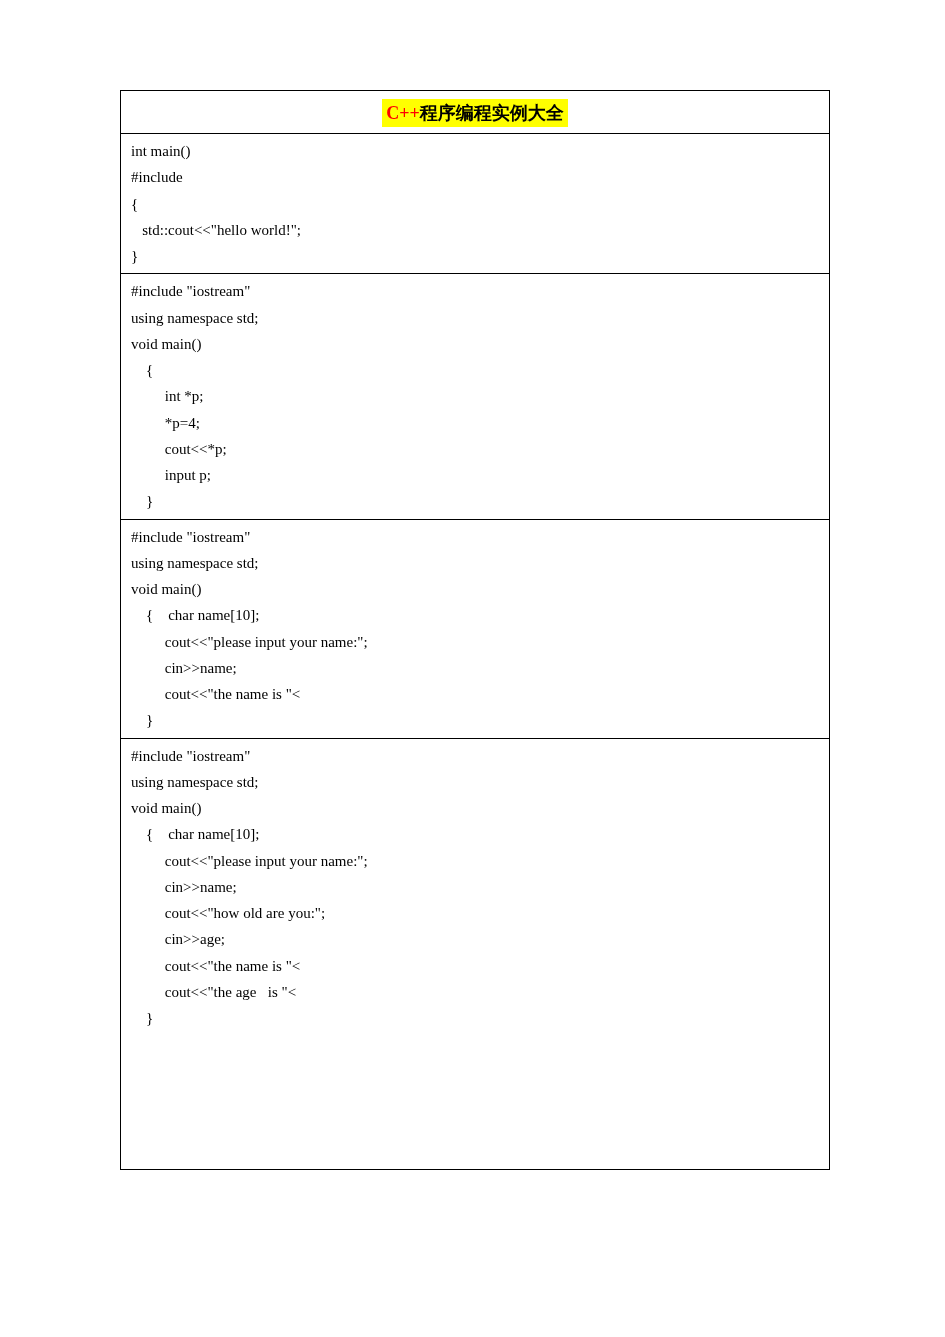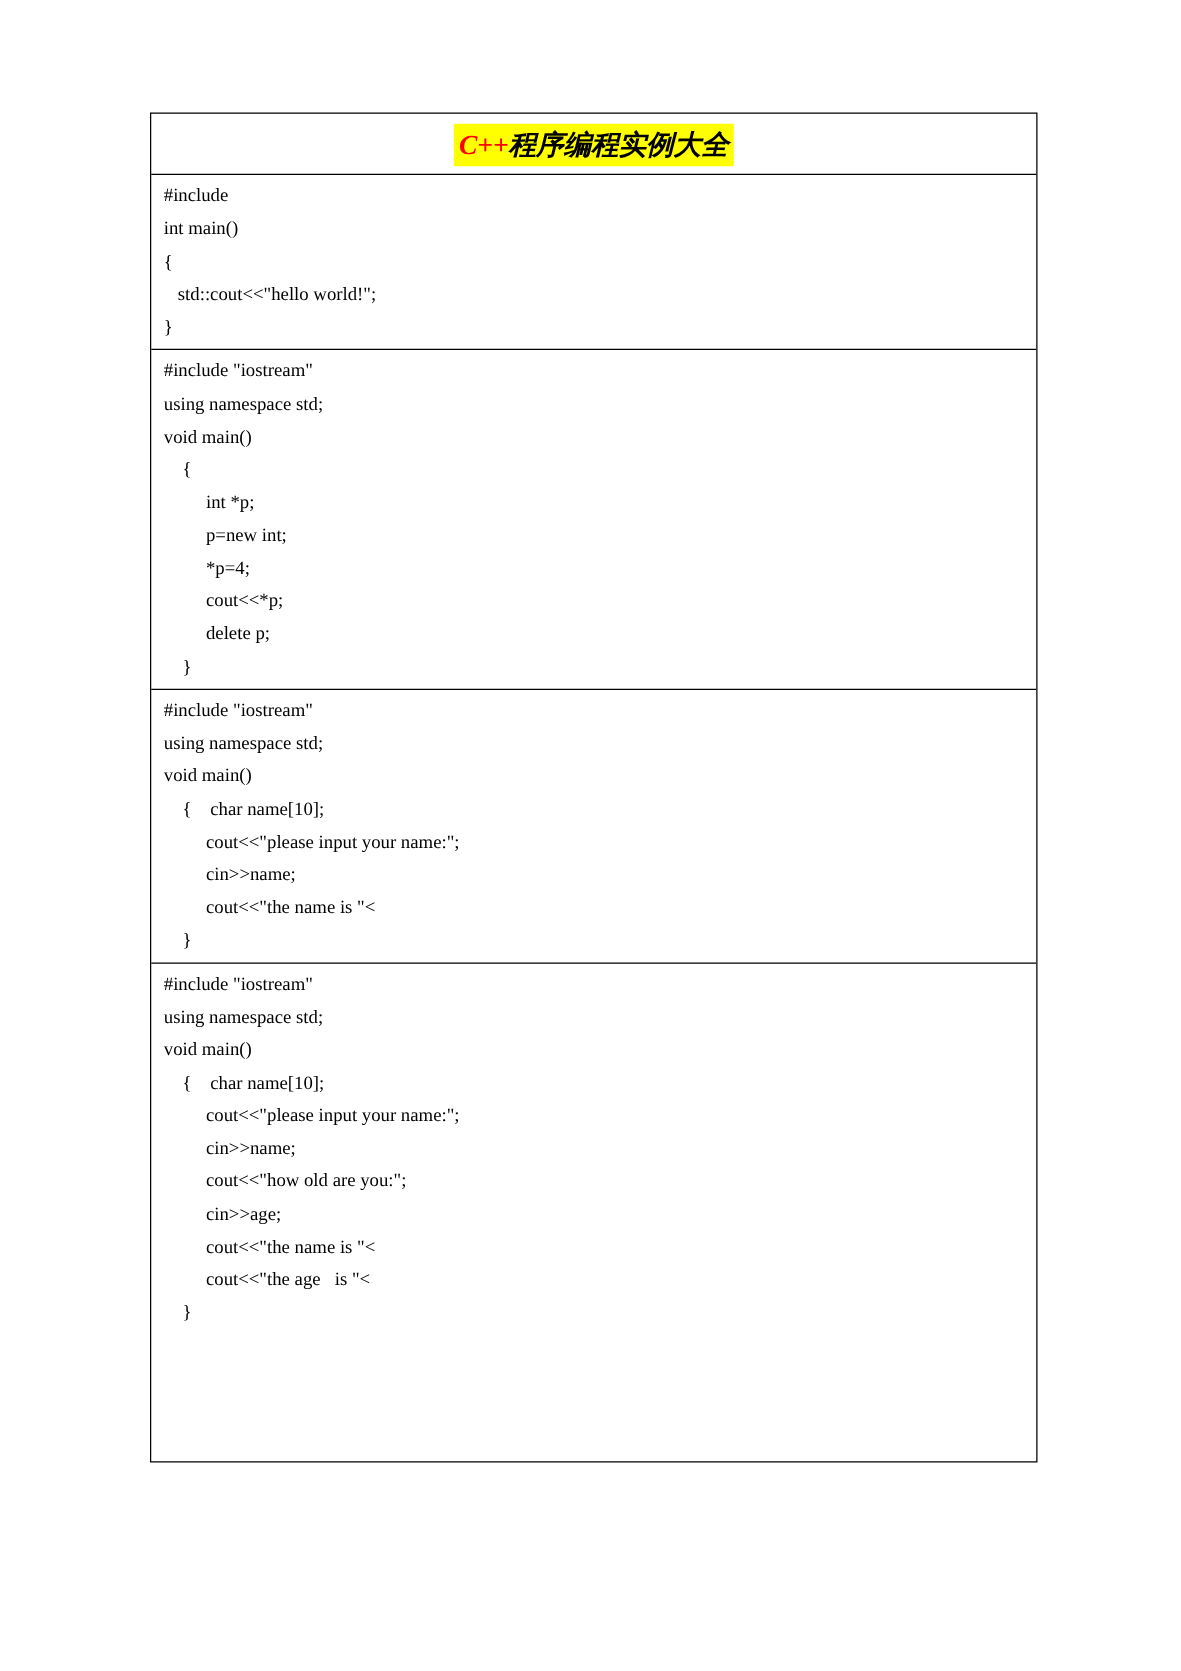--- a/index.html
+++ b/index.html
@@ -21,25 +21,24 @@
       width: 710px;
       height: 1080px;
     }
     .title-cell {
       border-bottom: 1px solid #000;
       text-align: center;
       padding: 8px 0 6px 0;
     }
     .title-highlight {
       background: #ffff00;
-      font-size: 22px;
+      font-size: 18px;
       font-weight: bold;
       padding: 2px 4px;
       display: inline-block;
-      font-style: italic;
     }
     .title-red {
       color: #ff0000;
     }
     .title-black {
       color: #000000;
     }
     .code-cell {
       border-bottom: 1px solid #000;
       padding: 4px 10px 4px 10px;
@@ -60,37 +59,36 @@
 
 <div class="outer-box">
 
   <div class="title-cell">
     <span class="title-highlight">
       <span class="title-red">C++</span><span class="title-black">程序编程实例大全</span>
     </span>
   </div>
 
   <div class="code-cell">
+    <div class="code-line">int main()</div>
     <div class="code-line">#include</div>
-    <div class="code-line">int main()</div>
     <div class="code-line">{</div>
     <div class="code-line">   std::cout&lt;&lt;"hello world!";</div>
     <div class="code-line">}</div>
   </div>
 
   <div class="code-cell">
     <div class="code-line">#include "iostream"</div>
     <div class="code-line">using namespace std;</div>
     <div class="code-line">void main()</div>
     <div class="code-line">    {</div>
     <div class="code-line">         int *p;</div>
-    <div class="code-line">         p=new int;</div>
     <div class="code-line">         *p=4;</div>
     <div class="code-line">         cout&lt;&lt;*p;</div>
-    <div class="code-line">         delete p;</div>
+    <div class="code-line">         input p;</div>
     <div class="code-line">    }</div>
   </div>
 
   <div class="code-cell">
     <div class="code-line">#include "iostream"</div>
     <div class="code-line">using namespace std;</div>
     <div class="code-line">void main()</div>
     <div class="code-line">    {    char name[10];</div>
     <div class="code-line">         cout&lt;&lt;"please input your name:";</div>
     <div class="code-line">         cin&gt;&gt;name;</div>

